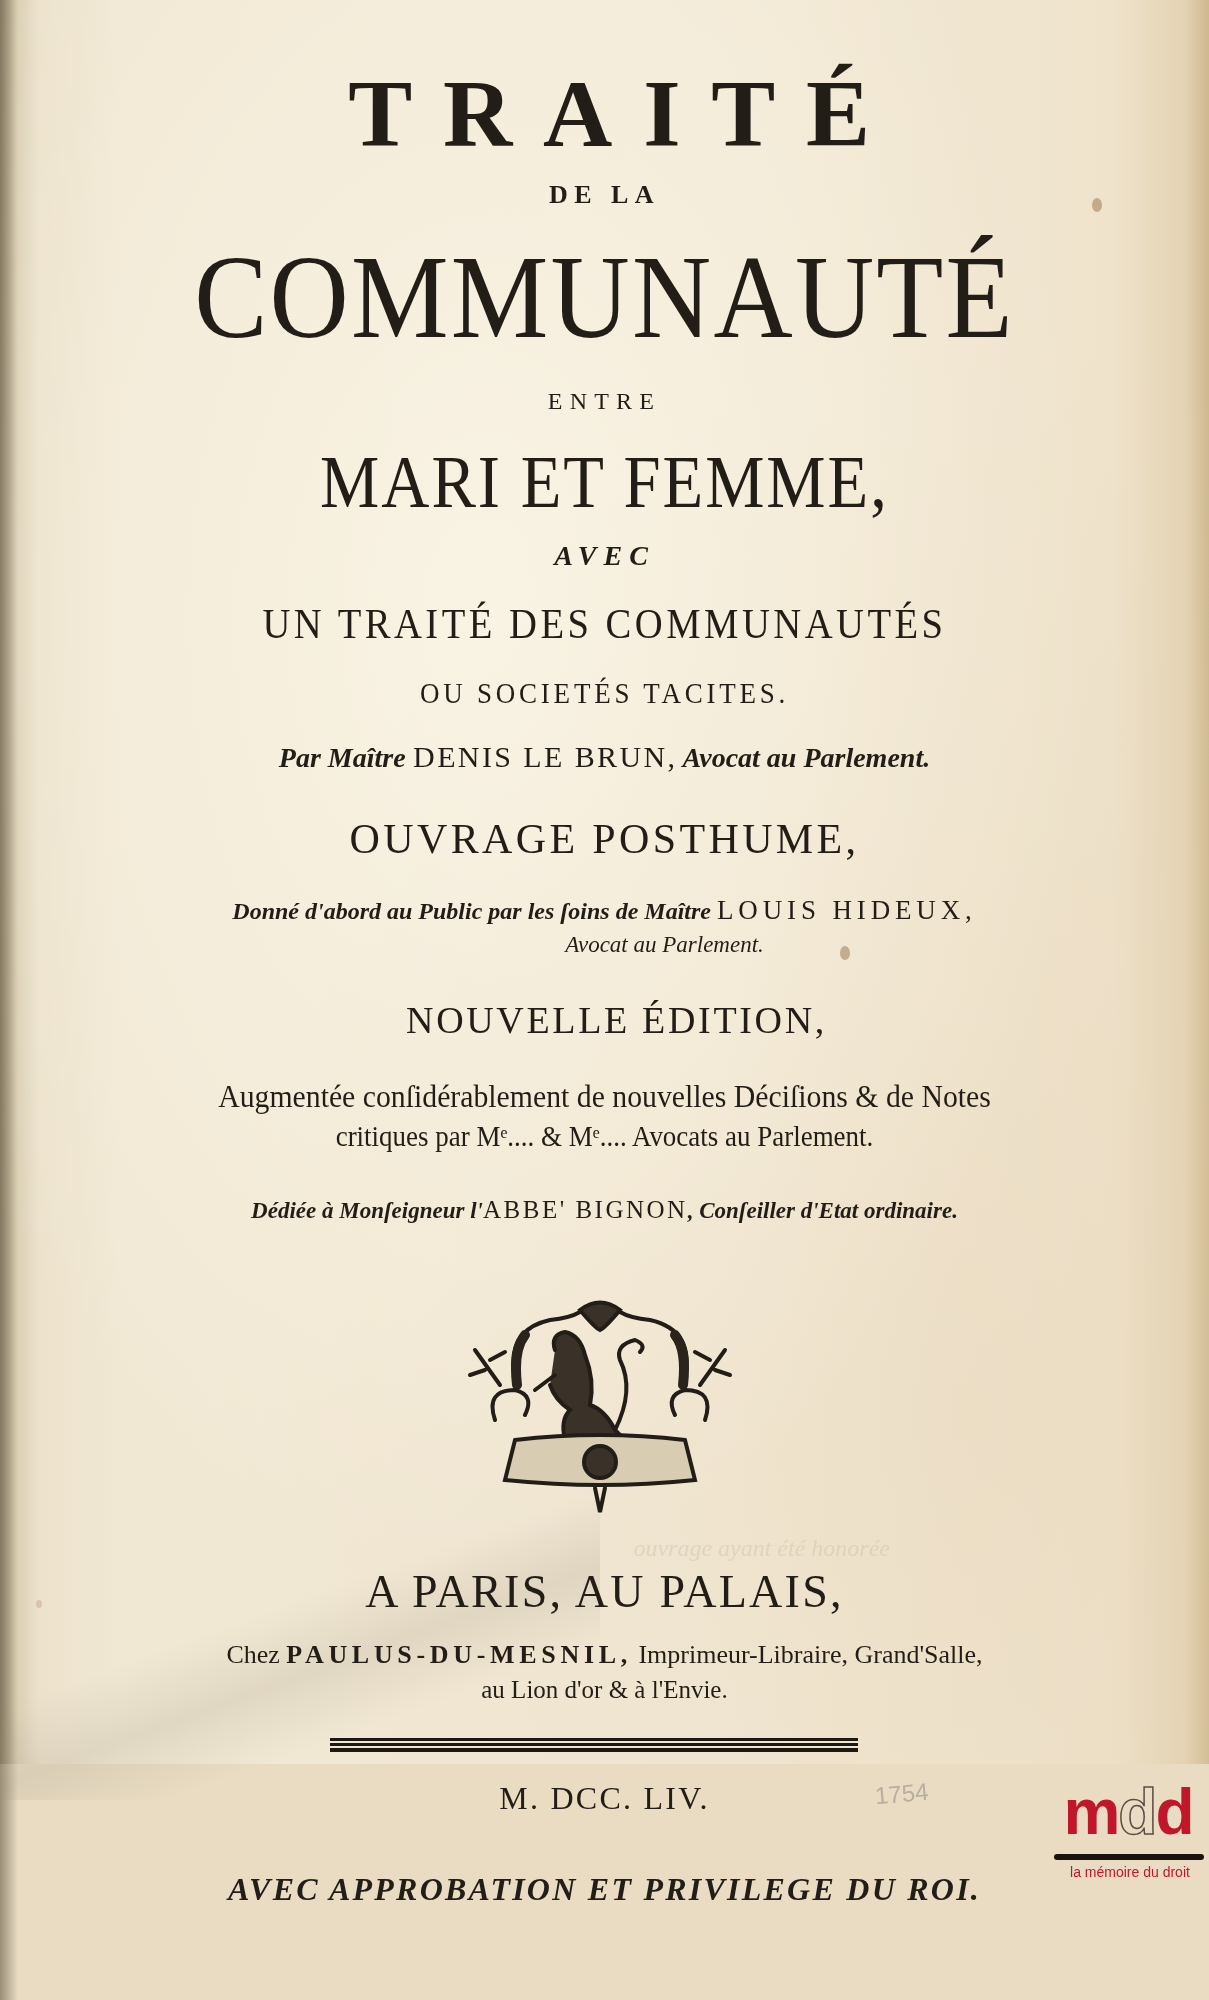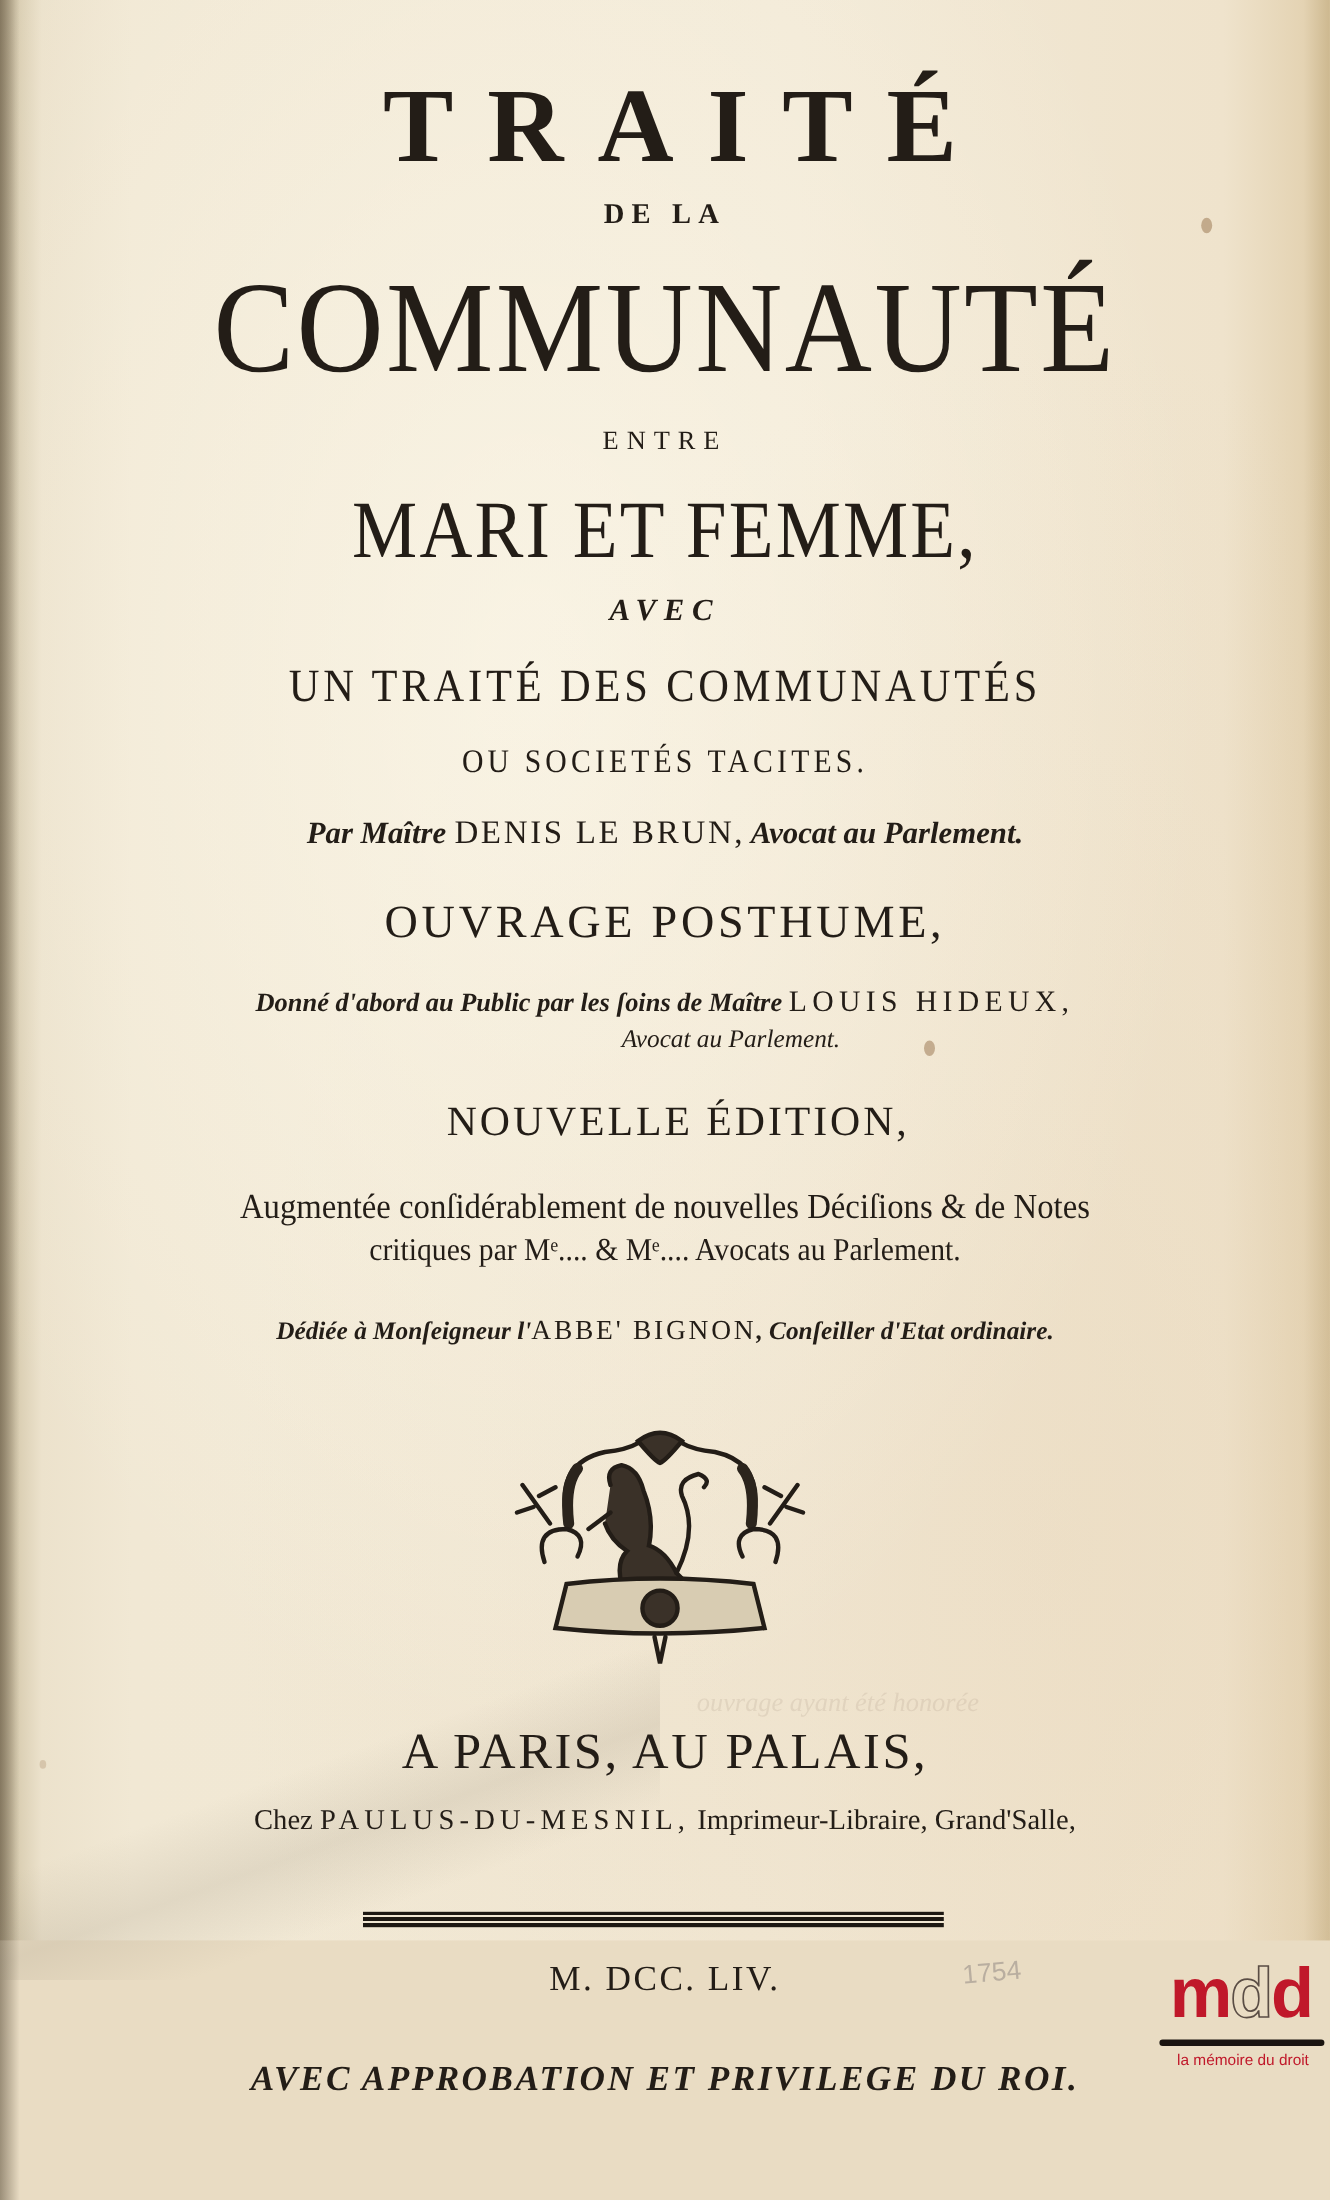--- a/index.html
+++ b/index.html
@@ -49,21 +49,21 @@
   #l-aug1 { top: 1078px; font-size: 32px; transform: scaleX(0.93); }
   #l-aug2 { top: 1120px; font-size: 29px; transform: scaleX(0.93); }
   #l-dedie { top: 1196px; font-size: 23px; }
   #l-dedie .it { font-weight: bold; }
   #l-dedie .nm { letter-spacing: 0.1em; font-size: 25px; }
 
   .vignette { position: absolute; left: 455px; top: 1290px; width: 290px; height: 230px; }
 
   #l-paris { top: 1565px; font-size: 46px; letter-spacing: 0.05em; }
   #l-chez { top: 1640px; font-size: 26px; }
-  #l-chez .nm { letter-spacing: 0.18em; font-weight: normal; }
+  #l-chez .nm { letter-spacing: 0.18em; font-weight: bold; }
   #l-lion { top: 1676px; font-size: 25px; }
 
   .rule {
     position: absolute; left: 330px; top: 1738px; width: 528px; height: 14px;
     background: repeating-linear-gradient(180deg, #1d1812 0 3px, #f0e6d2 3px 5px, #1d1812 5px 8px, #f0e6d2 8px 10px, #1d1812 10px 14px);
   }
   #l-year { top: 1780px; font-size: 32px; letter-spacing: 0.07em; }
   #l-priv { top: 1871px; font-size: 32px; font-style: italic; font-weight: bold; letter-spacing: 0.07em; }
 
   .pencil { position: absolute; left: 875px; top: 1780px; font-size: 24px; color: #b9aea0; font-family: "Liberation Sans", sans-serif; transform: rotate(-5deg); }
@@ -147,20 +147,21 @@
   </svg>
 
   <div class="show-through">ouvrage ayant été honorée</div>
 
   <div class="line" id="l-paris">A PARIS, AU PALAIS,</div>
   <div class="line" id="l-chez">
     <span>Chez</span>
     <span class="nm">PAULUS-DU-MESNIL,</span>
     <span>Imprimeur-Libraire, Grand'Salle,</span>
   </div>
+  <div class="line" id="l-lion">au Lion d'or &amp; à l'Envie.</div>
 
   <div class="rule"></div>
 
   <div class="line" id="l-year">M. DCC. LIV.</div>
   <div class="pencil">1754</div>
   <div class="line" id="l-priv">AVEC APPROBATION ET PRIVILEGE DU ROI.</div>
 
   <div class="logo">
     <div class="logo-mark"><span>m</span><span class="outl">d</span><span>d</span></div>
     <div class="logo-bar"></div>

